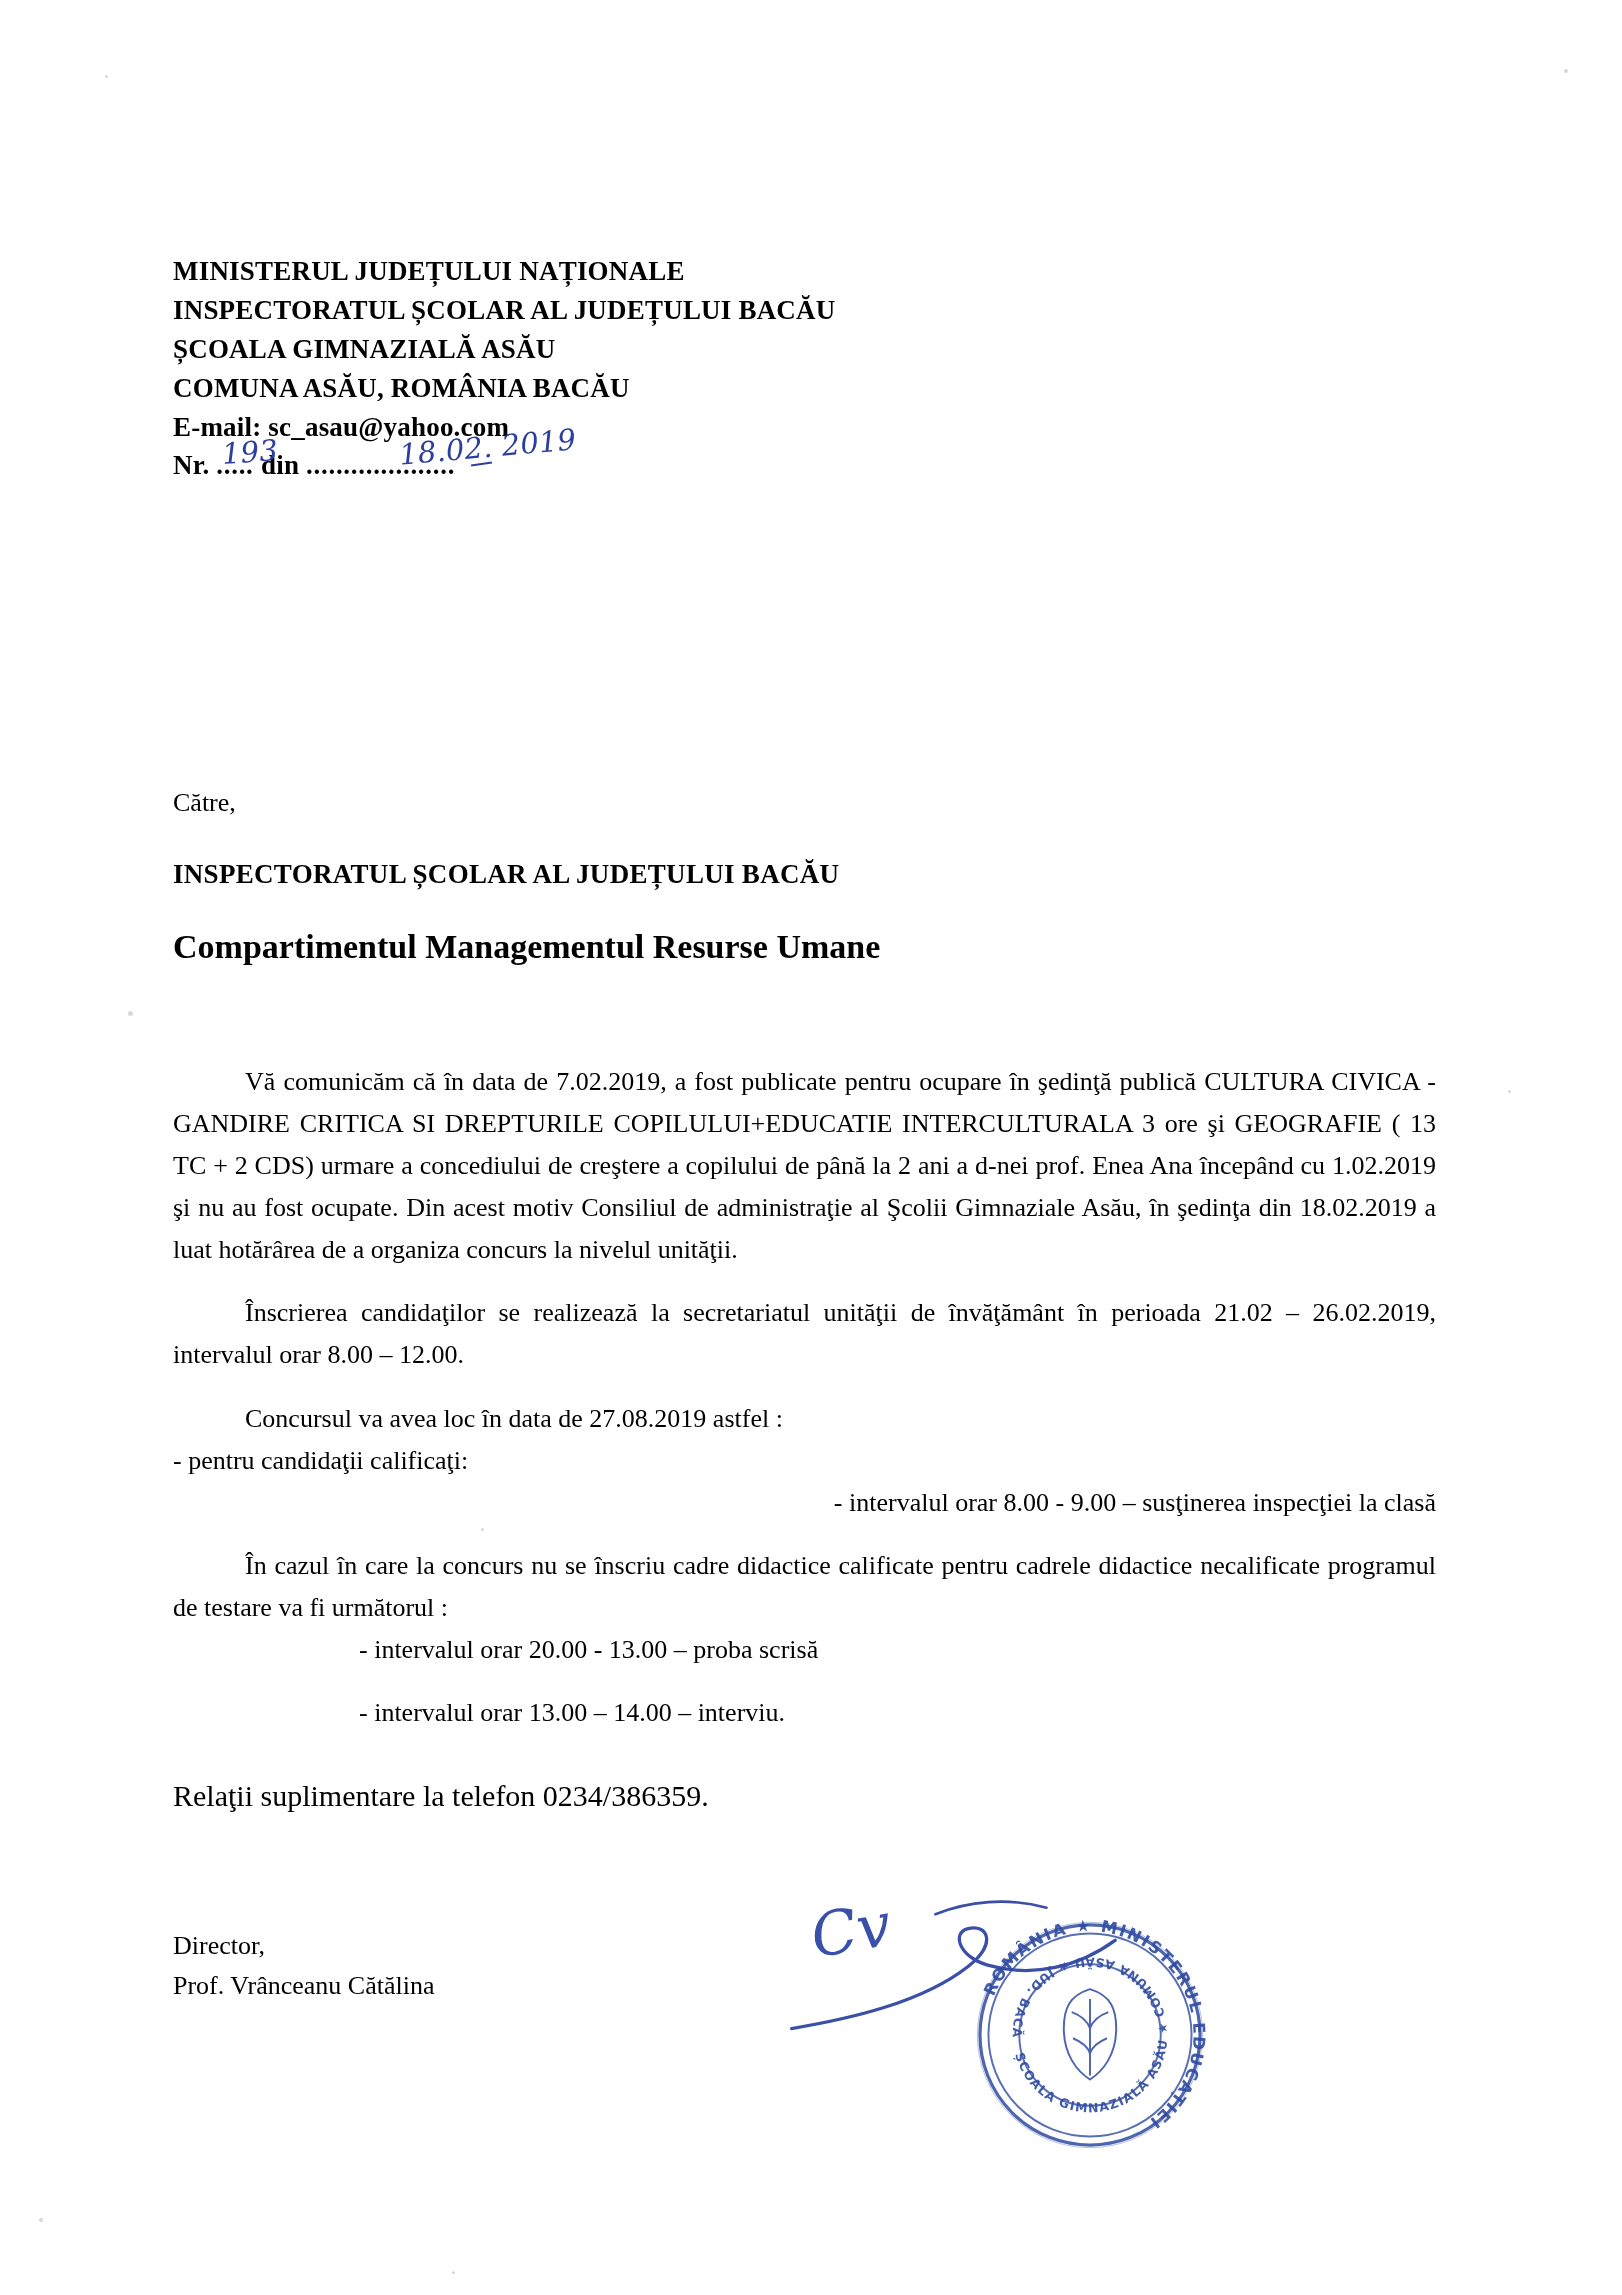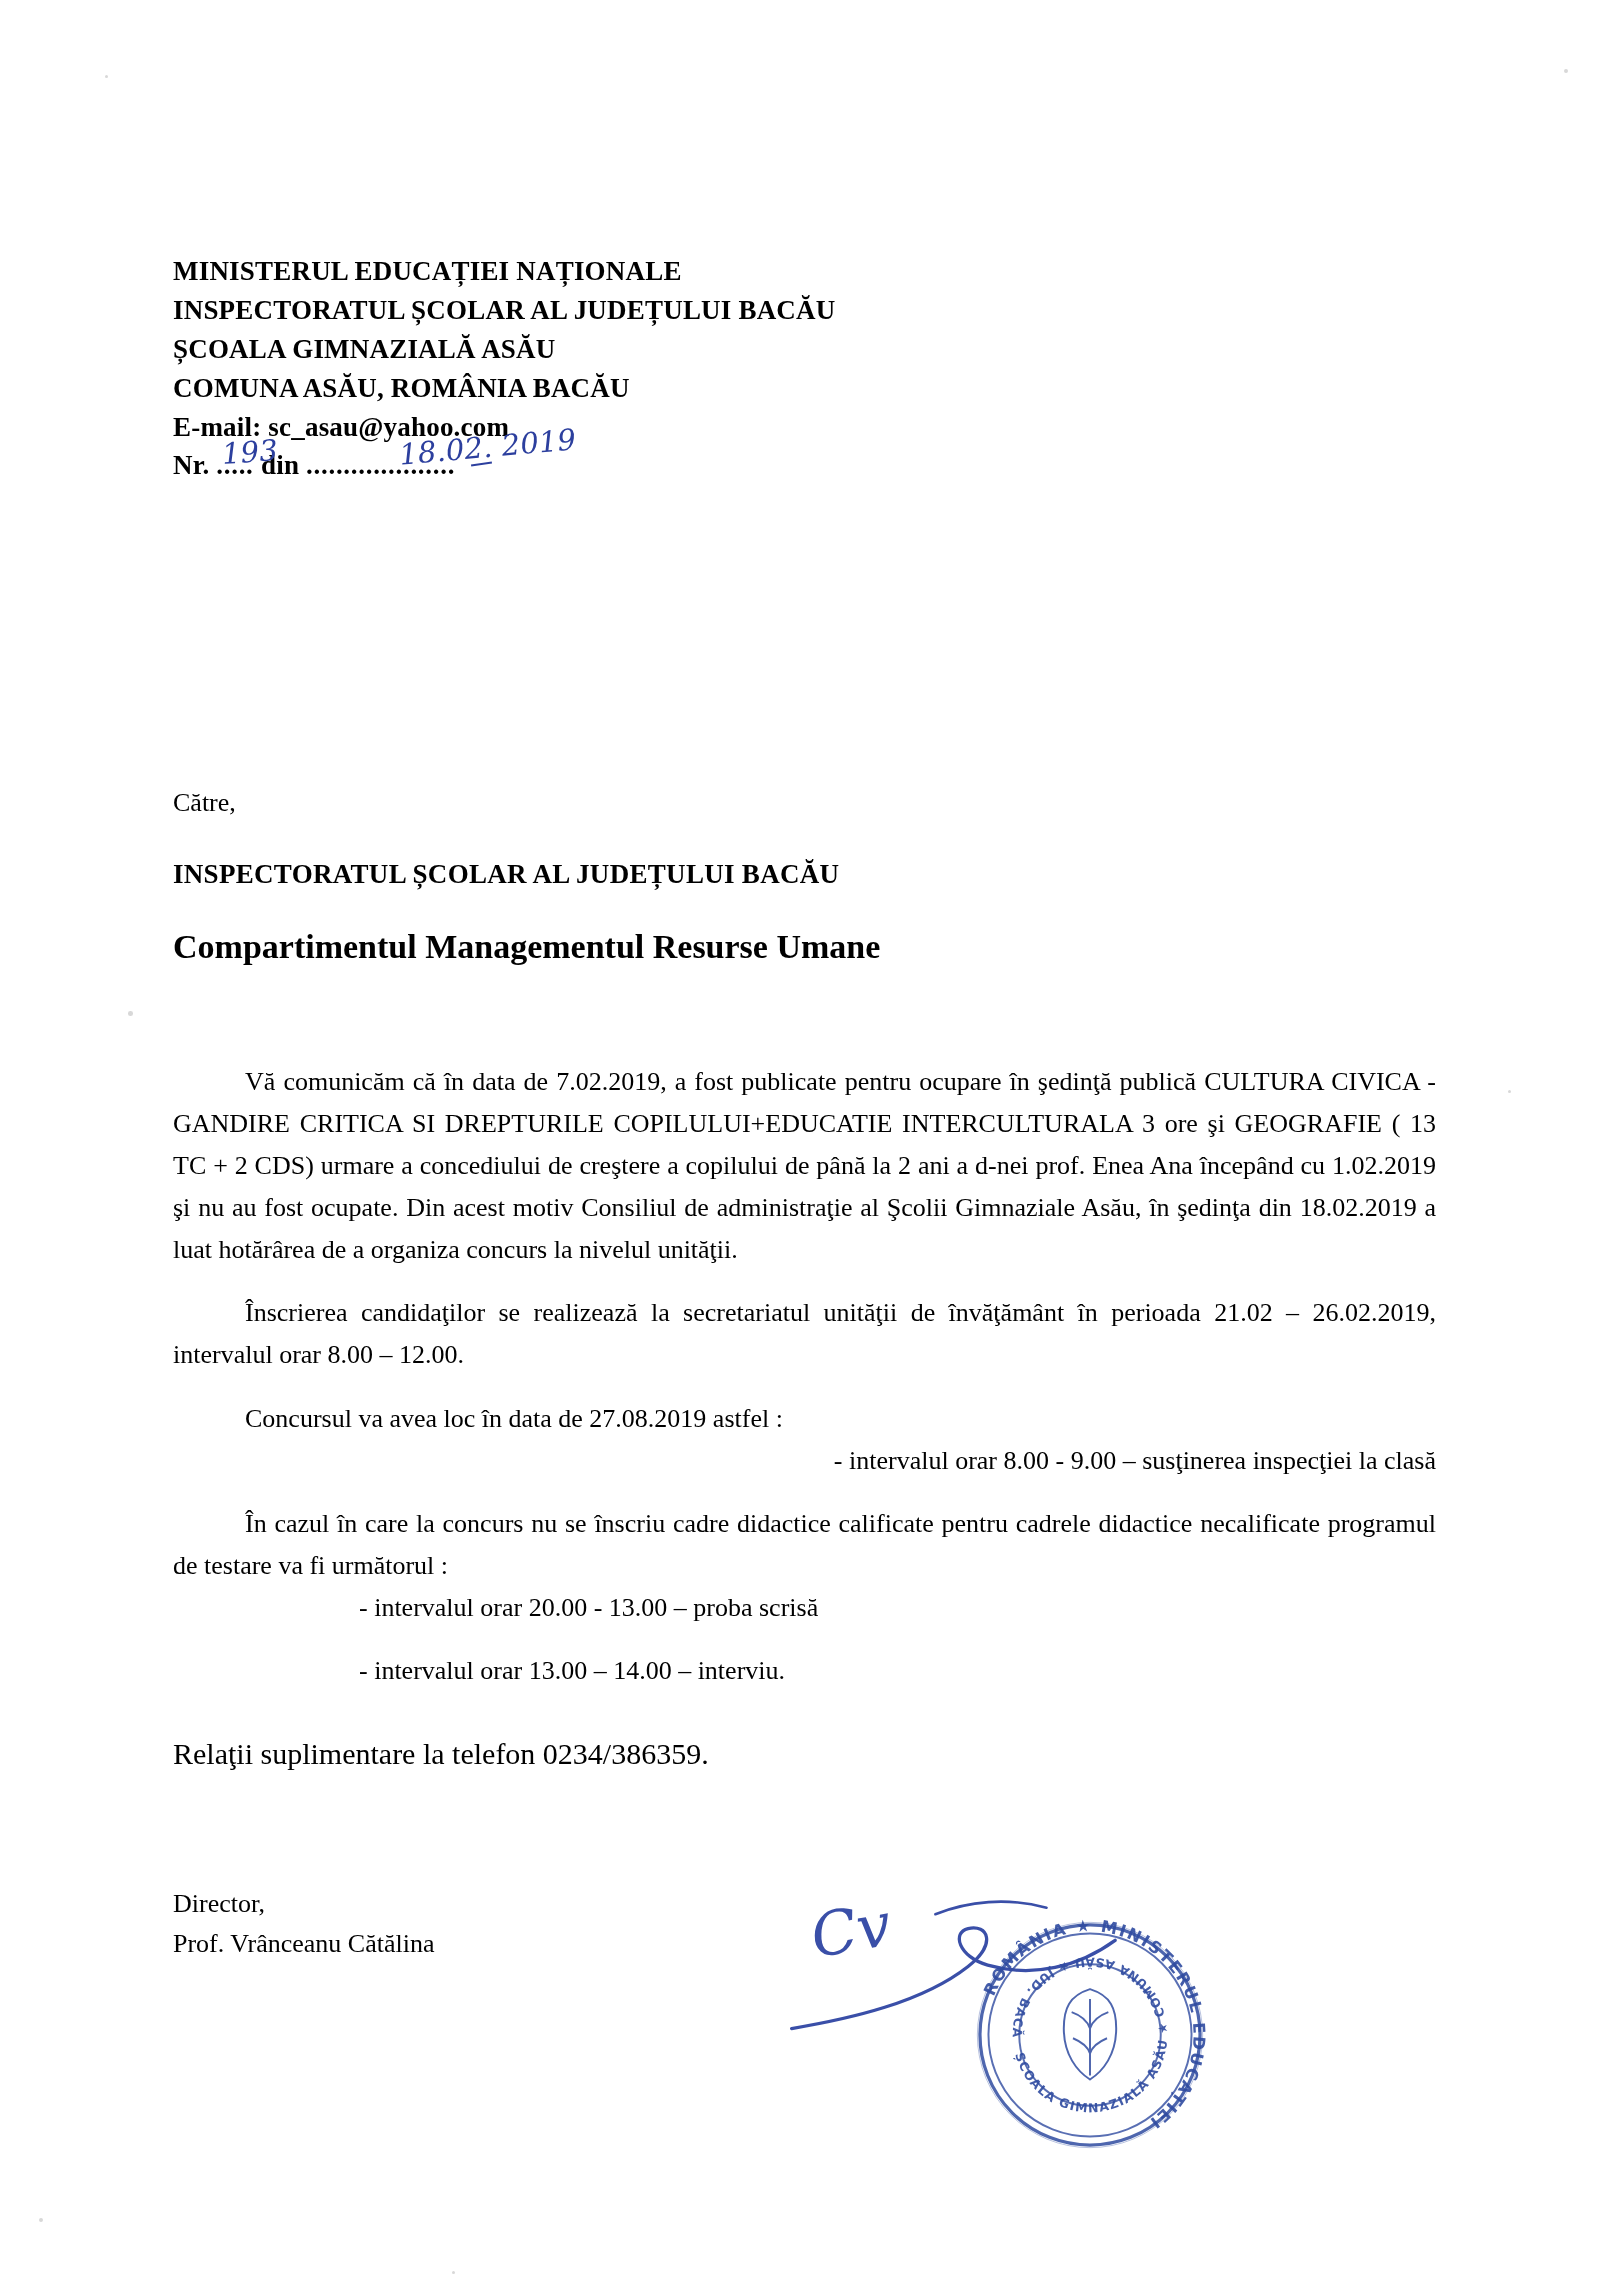--- a/index.html
+++ b/index.html
@@ -170,21 +170,21 @@
   <div class="speck" style="left:1564px;top:69px;width:3.9px;height:3.9px;"></div>
   <div class="speck" style="left:128px;top:1011px;width:4.6px;height:4.6px;"></div>
   <div class="speck" style="left:481px;top:1528px;width:3.3px;height:3.3px;"></div>
   <div class="speck" style="left:1508px;top:1090px;width:3.3px;height:3.3px;"></div>
   <div class="speck" style="left:39px;top:2218px;width:3.9px;height:3.9px;"></div>
   <div class="speck" style="left:452px;top:2271px;width:3.3px;height:3.3px;"></div>
 
   <div class="content">
 
     <div class="letterhead">
-      <div class="line">MINISTERUL EDUCAȚIEI NAȚIONALE</div>
+      <div class="line">MINISTERUL JUDEȚULUI NAȚIONALE</div>
       <div class="line">INSPECTORATUL ȘCOLAR AL JUDEȚULUI BACĂU</div>
       <div class="line">ȘCOALA GIMNAZIALĂ ASĂU</div>
       <div class="line">COMUNA ASĂU, ROMÂNIA BACĂU</div>
       <div class="line">E-mail: sc_asau@yahoo.com</div>
 
       <div class="nr-line"><span>Nr. </span><span class="dots">..... </span><span>din </span><span class="dots">....................</span>
         <span class="handwrite hw-nr">193</span>
         <span class="handwrite hw-date">18.02. 2019</span>
         <span class="strike-through"></span>
       </div>
@@ -192,20 +192,21 @@
 
     <div class="catre">Către,</div>
     <div class="addr-bold">INSPECTORATUL ȘCOLAR AL JUDEȚULUI BACĂU</div>
     <div class="dept-bold">Compartimentul Managementul Resurse Umane</div>
 
     <div class="body-block">
       <p class="indent">Vă comunicăm că în data de 7.02.2019, a fost publicate pentru ocupare în şedinţă publică CULTURA CIVICA - GANDIRE CRITICA SI DREPTURILE COPILULUI+EDUCATIE INTERCULTURALA 3 ore şi GEOGRAFIE ( 13 TC + 2 CDS) urmare a concediului de creştere a copilului de până la 2 ani a d-nei prof. Enea Ana începând cu 1.02.2019 şi nu au fost ocupate. Din acest motiv Consiliul de administraţie al Şcolii Gimnaziale Asău, în şedinţa din 18.02.2019 a luat hotărârea de a organiza concurs la nivelul unităţii.</p>
       <p class="indent">Înscrierea candidaţilor se realizează  la secretariatul unităţii de învăţământ în perioada 21.02 – 26.02.2019, intervalul orar 8.00 – 12.00.</p>
 
       <p class="indent no-just" style="margin-bottom:0;">Concursul va avea loc în data de 27.08.2019  astfel  :</p>
+      <p class="no-just" style="margin-bottom:0;">- pentru candidaţii calificaţi:</p>
       <p class="sub-line">- intervalul orar 8.00 - 9.00 – susţinerea inspecţiei la clasă</p>
       <p class="indent" style="margin-bottom:0;">În cazul în care la concurs nu se înscriu cadre didactice calificate pentru cadrele didactice necalificate programul de testare va fi următorul :</p>
       <p class="sub-line-2">- intervalul orar 20.00 - 13.00 –  proba scrisă</p>
       <p class="sub-line-2">- intervalul orar 13.00 – 14.00 – interviu.</p>
 
       <div class="relatii">Relaţii suplimentare la telefon 0234/386359.</div>
     </div>
 
     <div class="signature-area">
       <div>Director,</div>

